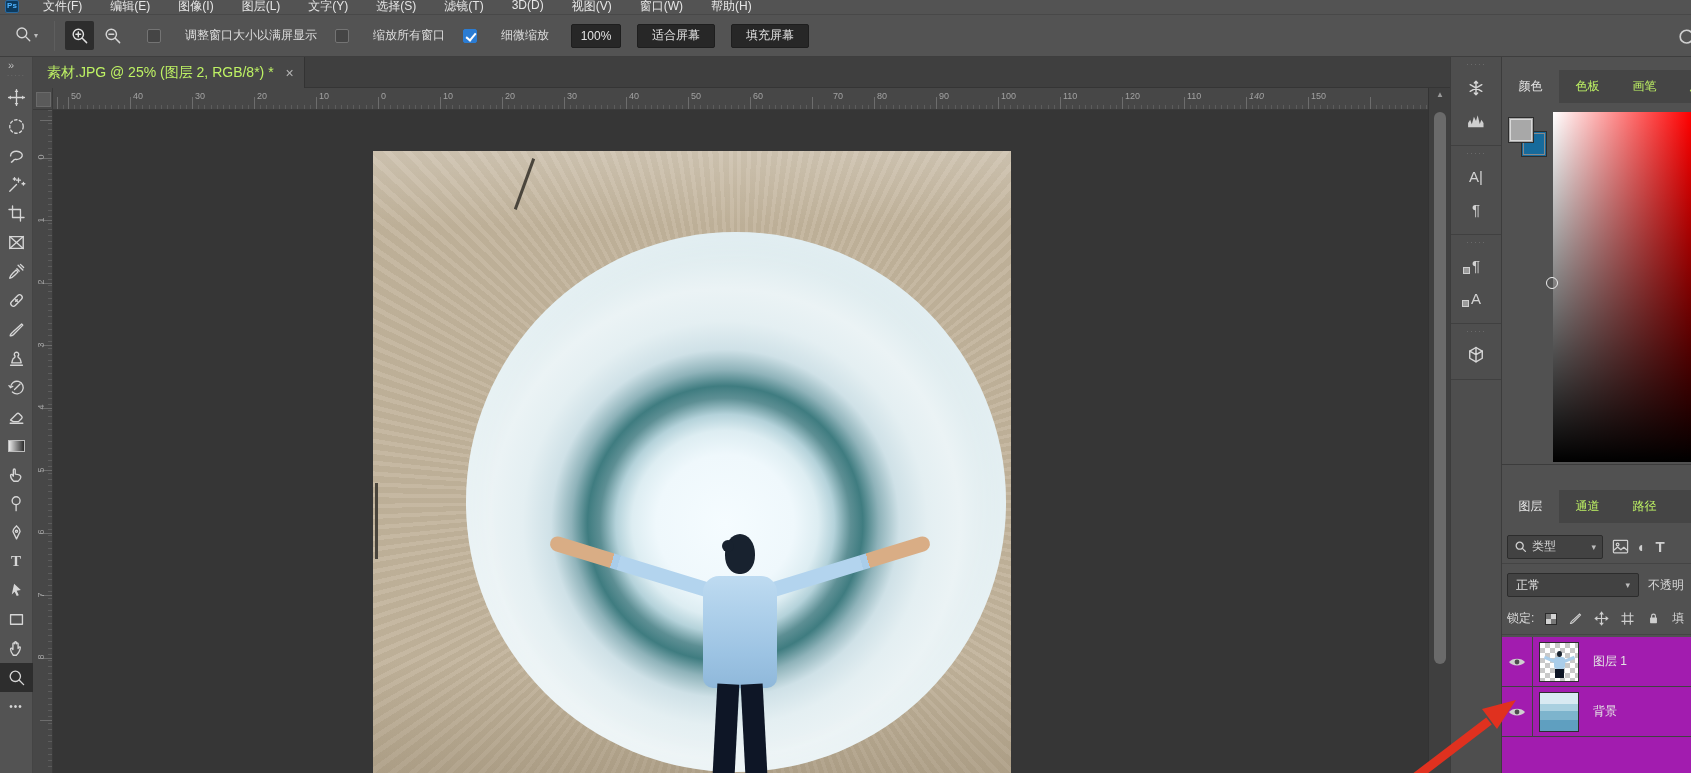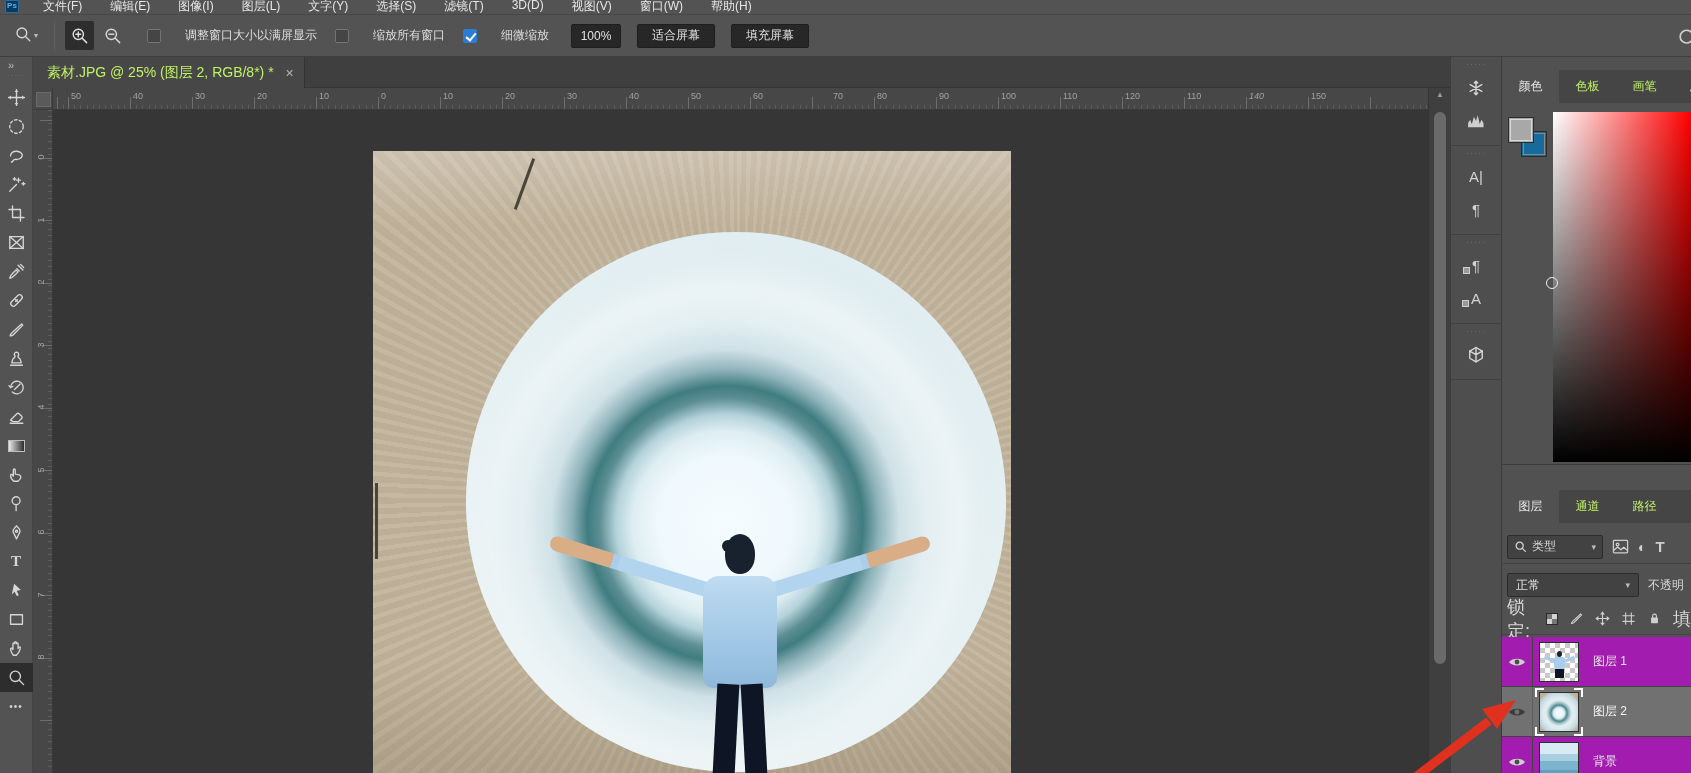--- a/index.html
+++ b/index.html
@@ -127,21 +127,21 @@
   #filter-box{margin-left:5px;width:96px;height:24px;background:#424242;border:1px solid #2c2c2c;border-radius:2px;
               display:flex;align-items:center;gap:5px;padding:0 6px;font-size:12px;color:#d8d8d8}
   #filter-box .chev{margin-left:auto;font-size:9px;color:#bdbdbd}
   .filter-icon{margin-left:9px;color:#cfcfcf;font-size:14px;display:flex;align-items:center}
   .filter-icon svg{width:17px;height:15px}
   #blend-row{position:absolute;left:0;top:511px;width:189px;height:34px;display:flex;align-items:center}
   #blend-box{margin-left:5px;width:132px;height:24px;background:#424242;border:1px solid #2c2c2c;border-radius:2px;
              display:flex;align-items:center;padding:0 8px;font-size:12px;color:#e0e0e0}
   #blend-box .chev{margin-left:auto;font-size:9px;color:#bdbdbd}
   #opacity-label{margin-left:9px;font-size:12px;color:#d8d8d8;white-space:nowrap}
-  #lock-row{position:absolute;left:0;top:546px;width:189px;height:32px;display:flex;align-items:center;border-bottom:1px solid #444;font-size:18px;color:#d8d8d8}
+  #lock-row{position:absolute;left:0;top:546px;width:189px;height:32px;display:flex;align-items:center;border-bottom:1px solid #444;font-size:12px;color:#d8d8d8}
   #lock-label{margin-left:5px}
   .lock-icon{margin-left:11px;display:flex;align-items:center;color:#cfcfcf}
   .lock-icon svg{width:15px;height:15px}
   #lock-checker{width:12px;height:12px;border:1px solid #2c2c2c;
      background:conic-gradient(#d4d4d4 0 25%,#777 25% 50%,#d4d4d4 50% 75%,#777 75%)}
   #fill-lock-label{margin-left:11px;white-space:nowrap}
 
   #layers-list{position:absolute;left:0;top:580px;width:189px;height:136px;background:#a21caf}
   .layer-row{position:relative;height:50px;border-bottom:1px solid #414141;display:flex;align-items:center}
   .layer-row.selected{background:#717171}
@@ -561,36 +561,20 @@
           <div class="thumb thumb-checker">
             <span class="mini-arm l"></span>
             <span class="mini-arm r"></span>
             <span class="mini-person-body"></span>
             <span class="mini-person-head"></span>
             <span class="mini-legs"></span>
           </div>
         </div>
         <span class="layer-name">图层 1</span>
       </div>
-      <div class="layer-row selected">
-        <div class="eye-cell">
-          <svg viewBox="0 0 18 12">
-            <path class="eye-path" d="M1 6C4 1.5 14 1.5 17 6 14 10.5 4 10.5 1 6Z"></path>
-            <circle class="eye-pupil" cx="9" cy="6" r="2.4"></circle>
-          </svg>
-        </div>
-        <div class="thumb-wrap">
-          <div class="thumb thumb-vortex"></div>
-          <span class="bracket bkt-tl"></span>
-          <span class="bracket bkt-tr"></span>
-          <span class="bracket bkt-bl"></span>
-          <span class="bracket bkt-br"></span>
-        </div>
-        <span class="layer-name">图层 2</span>
-      </div>
       <div class="layer-row">
         <div class="eye-cell">
           <svg viewBox="0 0 18 12">
             <path class="eye-path" d="M1 6C4 1.5 14 1.5 17 6 14 10.5 4 10.5 1 6Z"></path>
             <circle class="eye-pupil" cx="9" cy="6" r="2.4"></circle>
           </svg>
         </div>
         <div class="thumb-wrap">
           <div class="thumb thumb-ocean"></div>
         </div>

